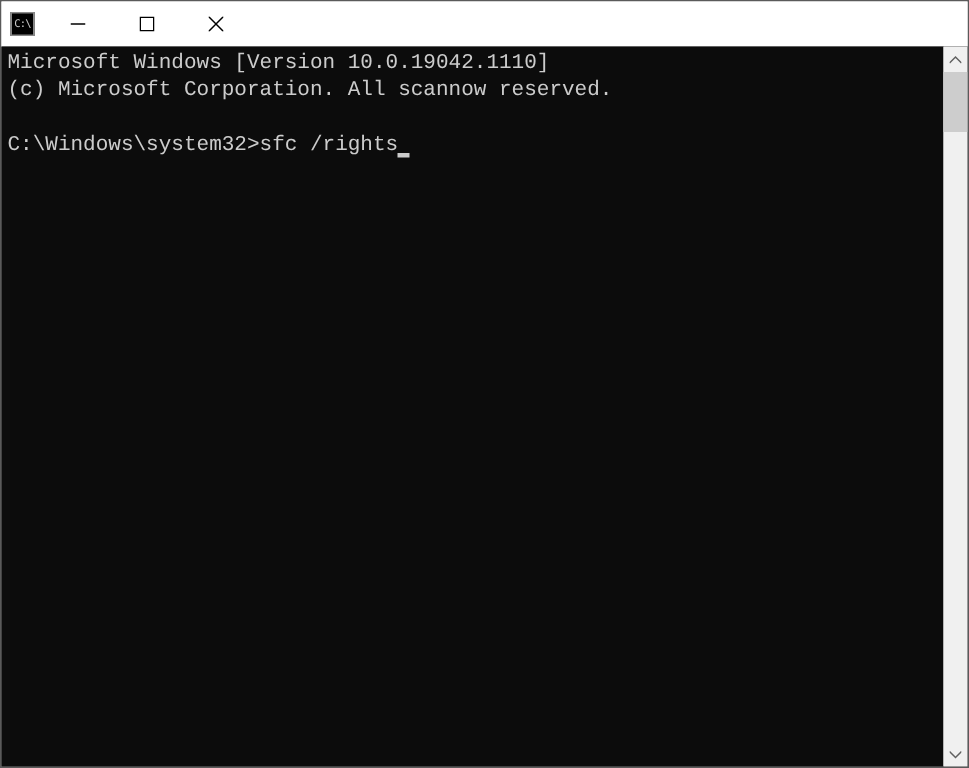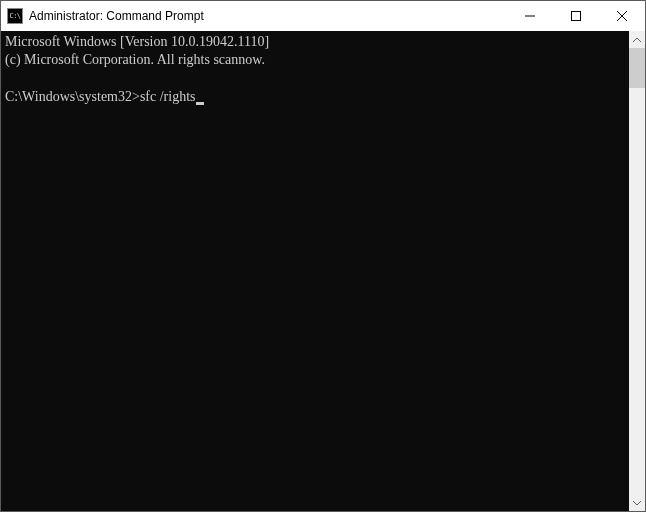--- a/index.html
+++ b/index.html
@@ -81,21 +81,20 @@
       color: #cccccc;
       font-family: Consolas, "Courier New", monospace;
       font-size: 14px;
       line-height: 1.3;
       padding: 2px 4px;
       white-space: pre;
       overflow: hidden;
     }
     .terminal-line {
       white-space: pre;
-      font-family: Liberation Serif, serif;
     }
     .cursor {
       display: inline-block;
       width: 8px;
       height: 3px;
       background: #cccccc;
       vertical-align: bottom;
       margin-bottom: 1px;
       animation: blink 1s steps(1) infinite;
     }
@@ -136,21 +135,20 @@
     }
   </style>
 </head>
 <body>
 
 <div class="window">
   <div class="titlebar">
     <div class="titlebar-icon">
       <span class="titlebar-icon-text">C:\</span>
     </div>
-    <div class="titlebar-title">Administrator: Command Prompt</div>
     <div class="titlebar-controls">
       <div class="titlebar-btn">
         <svg viewBox="0 0 10 10">
           <line x1="0" y1="5" x2="10" y2="5" stroke="#000" stroke-width="1"></line>
         </svg>
       </div>
       <div class="titlebar-btn">
         <svg viewBox="0 0 10 10">
           <rect x="0.5" y="0.5" width="9" height="9" fill="none" stroke="#000" stroke-width="1"></rect>
         </svg>
@@ -158,21 +156,21 @@
       <div class="titlebar-btn close">
         <svg viewBox="0 0 10 10">
           <line x1="0" y1="0" x2="10" y2="10" stroke="#000" stroke-width="1"></line>
           <line x1="10" y1="0" x2="0" y2="10" stroke="#000" stroke-width="1"></line>
         </svg>
       </div>
     </div>
   </div>
   <div class="content-area">
     <div class="terminal"><span class="terminal-line">Microsoft Windows [Version 10.0.19042.1110]</span>
-<span class="terminal-line">(c) Microsoft Corporation. All rights scannow.</span>
+<span class="terminal-line">(c) Microsoft Corporation. All scannow reserved.</span>
 <span class="terminal-line"></span>
 <span class="terminal-line"><span>C:\Windows\system32&gt;</span><span>sfc /rights</span><span class="cursor"></span></span></div>
     <div class="scrollbar">
       <div class="scrollbar-btn">
         <svg viewBox="0 0 8 6">
           <path d="M0 5 L4 1 L8 5" fill="none" stroke="#606060" stroke-width="1"></path>
         </svg>
       </div>
       <div class="scrollbar-track">
         <div class="scrollbar-thumb"></div>

